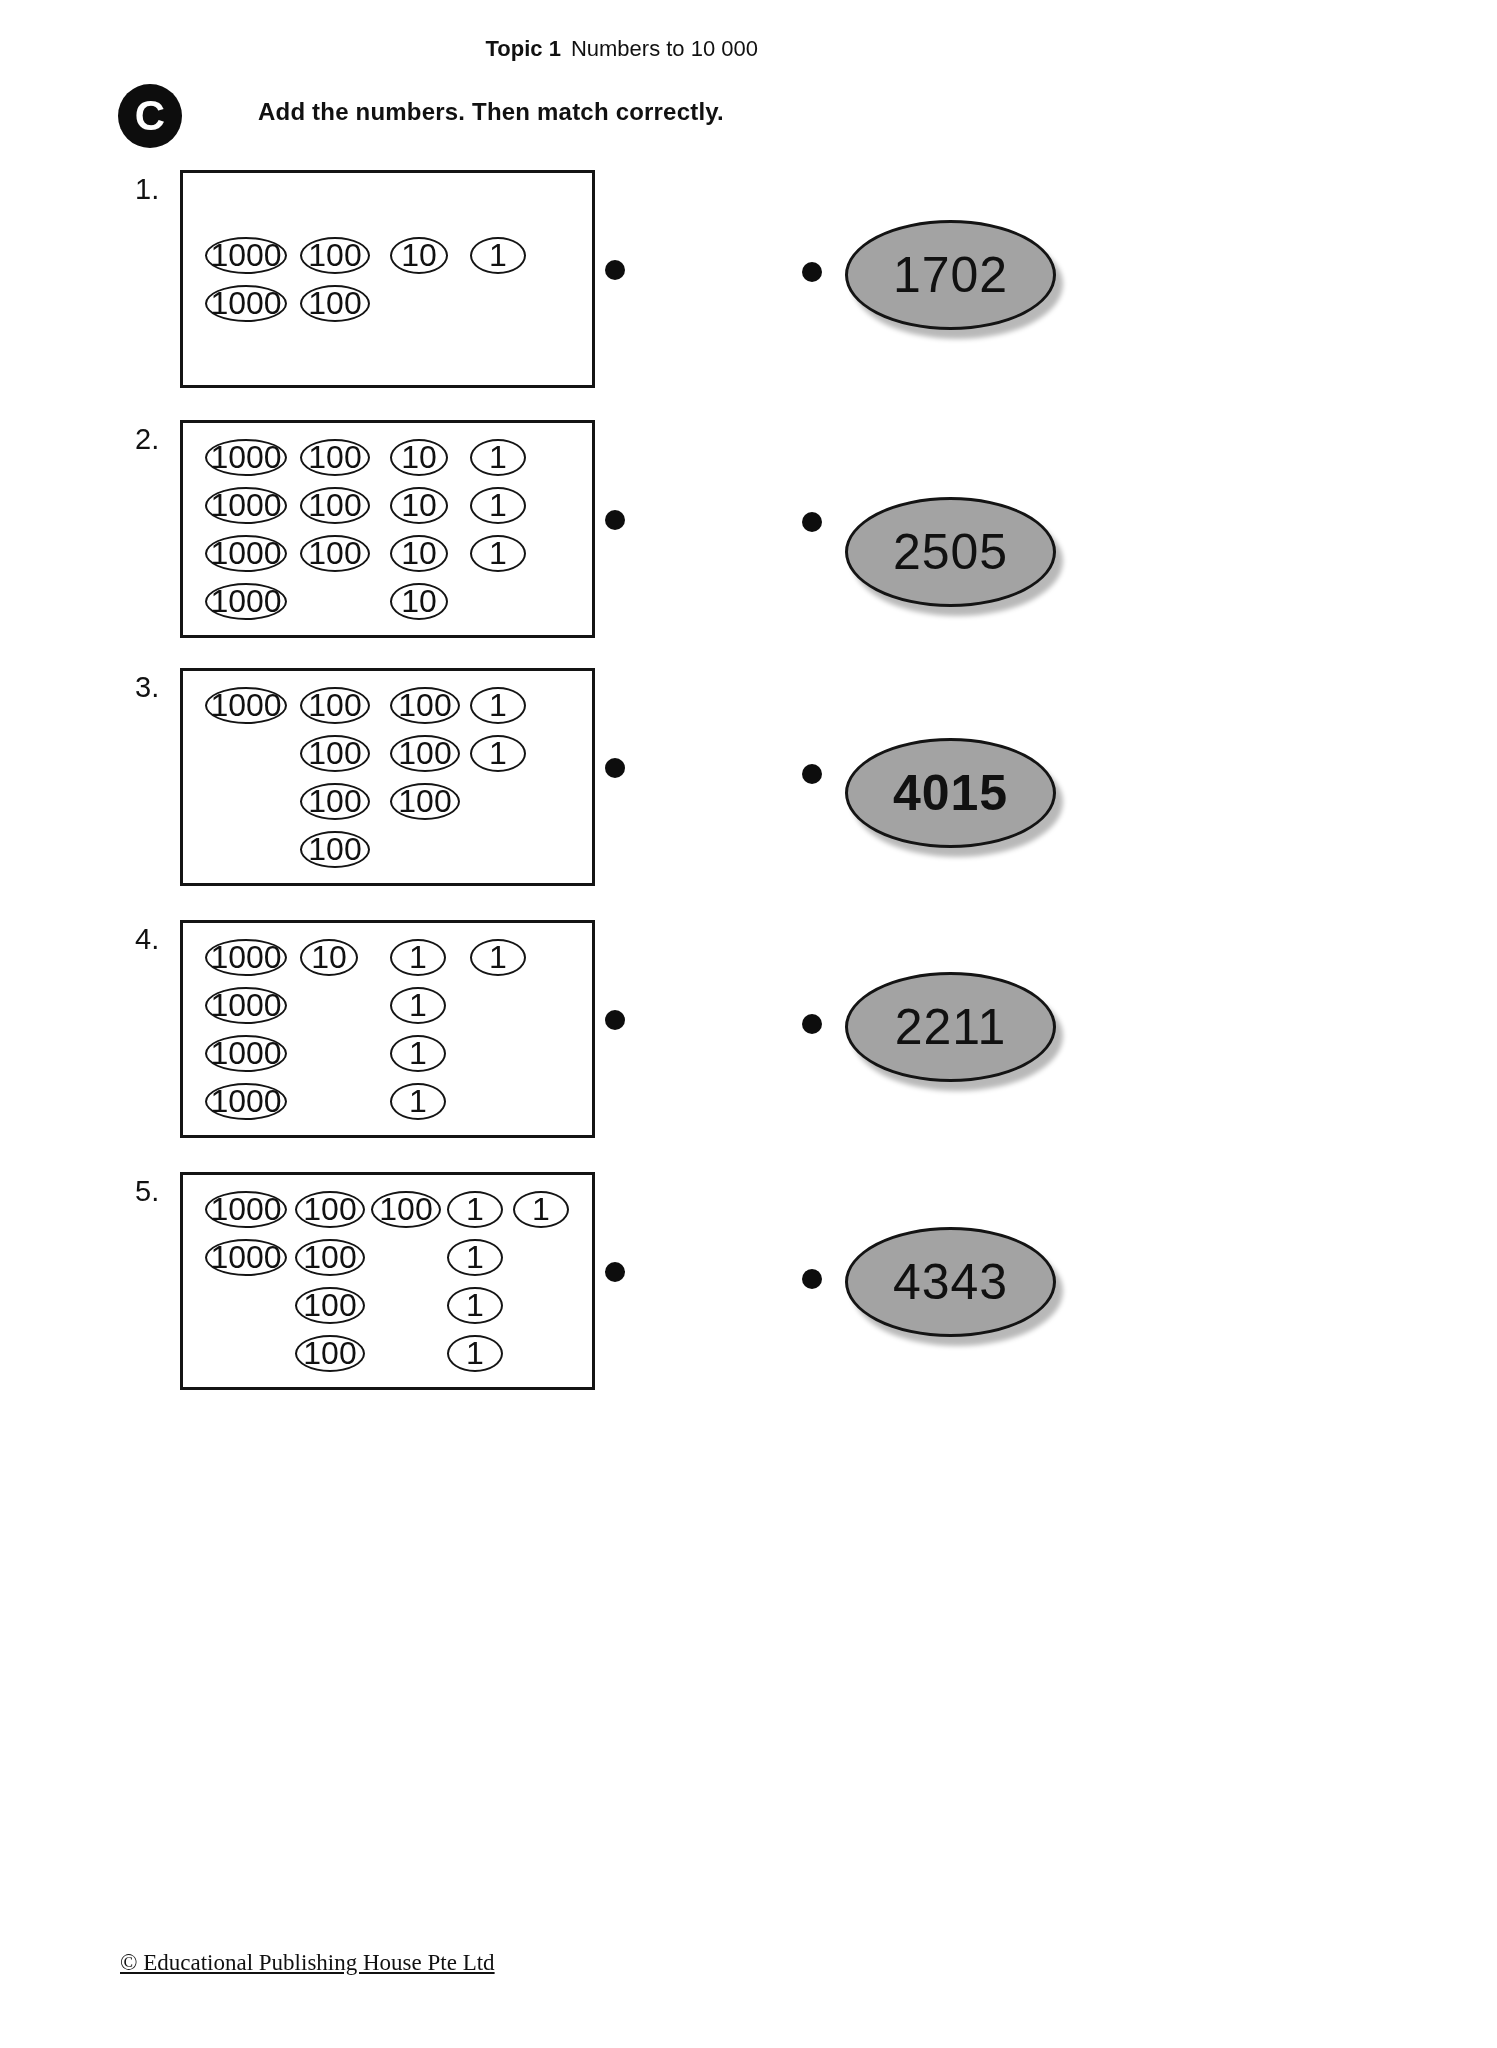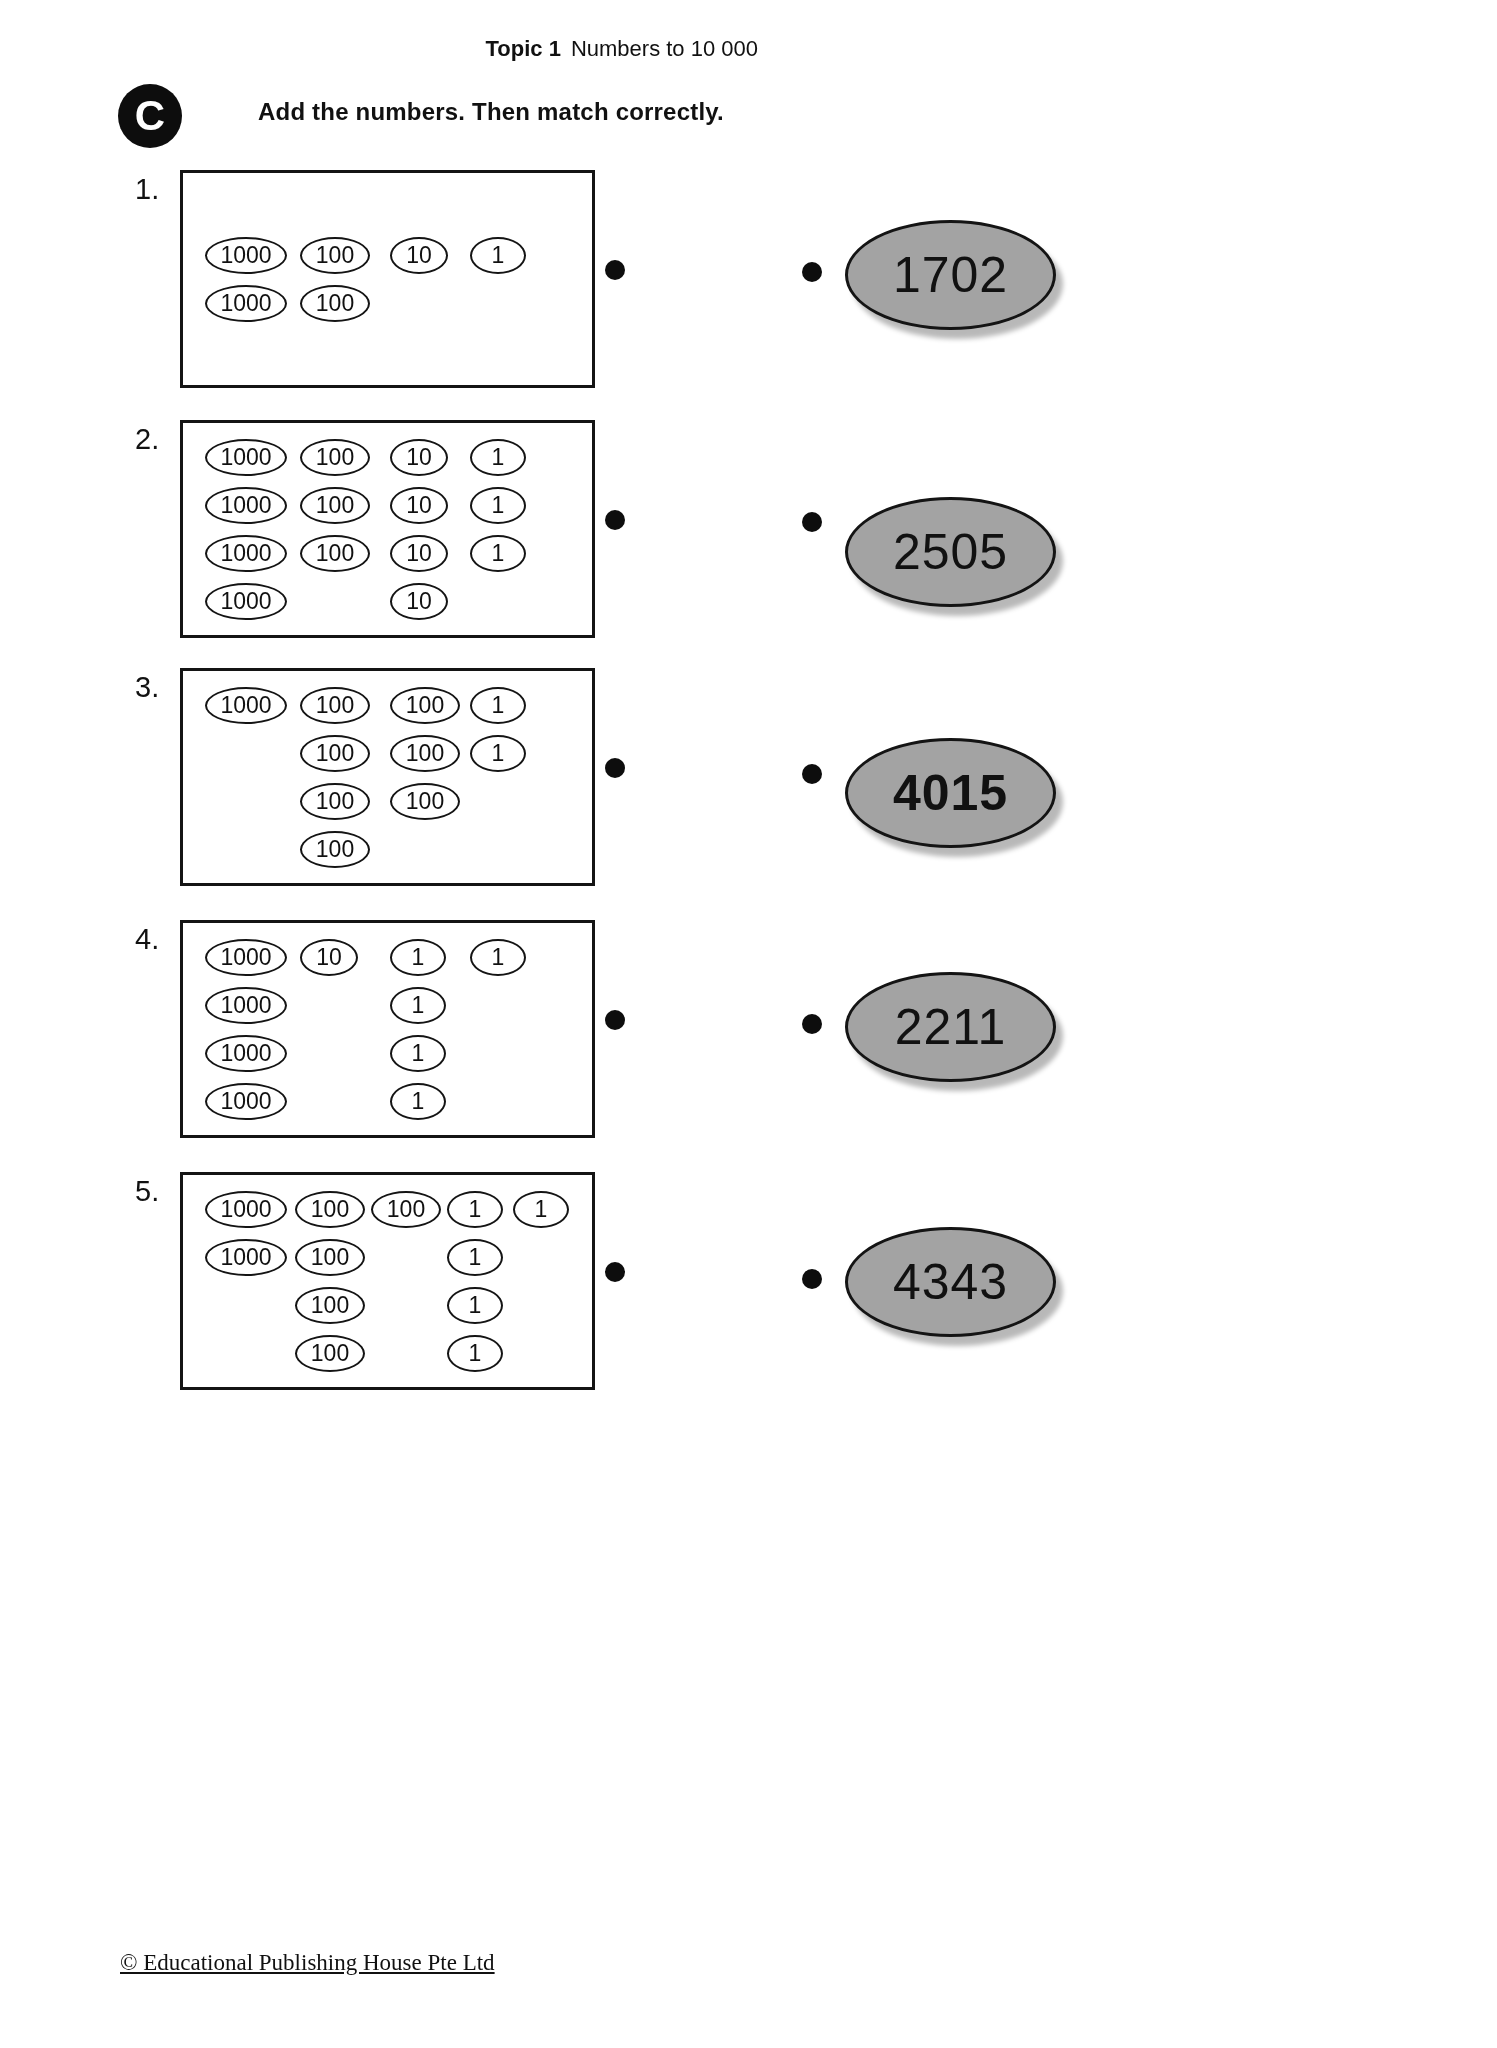--- a/index.html
+++ b/index.html
@@ -17,21 +17,21 @@
 
   .problem-number{position:absolute;left:135px;font-size:29px;}
   .problem-box{position:absolute;left:180px;width:415px;height:218px;
         border:3px solid #141414;background:#fff;box-sizing:border-box;}
   .box-grid{display:grid;row-gap:11px;grid-auto-rows:37px;align-items:center;padding:16px 0 0 22px;}
   .deep .box-grid{padding-top:64px;}
   .g4{grid-template-columns:95px 90px 80px 78px;}
   .g5{grid-template-columns:90px 76px 76px 66px 62px;}
 
   .ov{border:2.5px solid #141414;border-radius:50%;background:#fff;box-sizing:border-box;
-      display:flex;align-items:center;justify-content:center;font-size:23px;height:37px;}
+      display:flex;align-items:center;justify-content:center;font-size:32px;height:37px;}
   .w4{width:82px}.w3{width:70px}.w2{width:58px}.w1{width:56px}
   .cell-empty{width:10px;height:10px;}
 
   .dot{position:absolute;width:20px;height:20px;border-radius:50%;background:#0d0d0d;}
 
   .answer-oval{position:absolute;left:845px;width:205px;height:104px;border:3px solid #141414;
         border-radius:50%;background:#a3a3a3;box-shadow:7px 9px 5px rgba(0,0,0,.28);
         display:flex;align-items:center;justify-content:center;}
   .answer-number{font-size:50px;letter-spacing:1px;}
 

